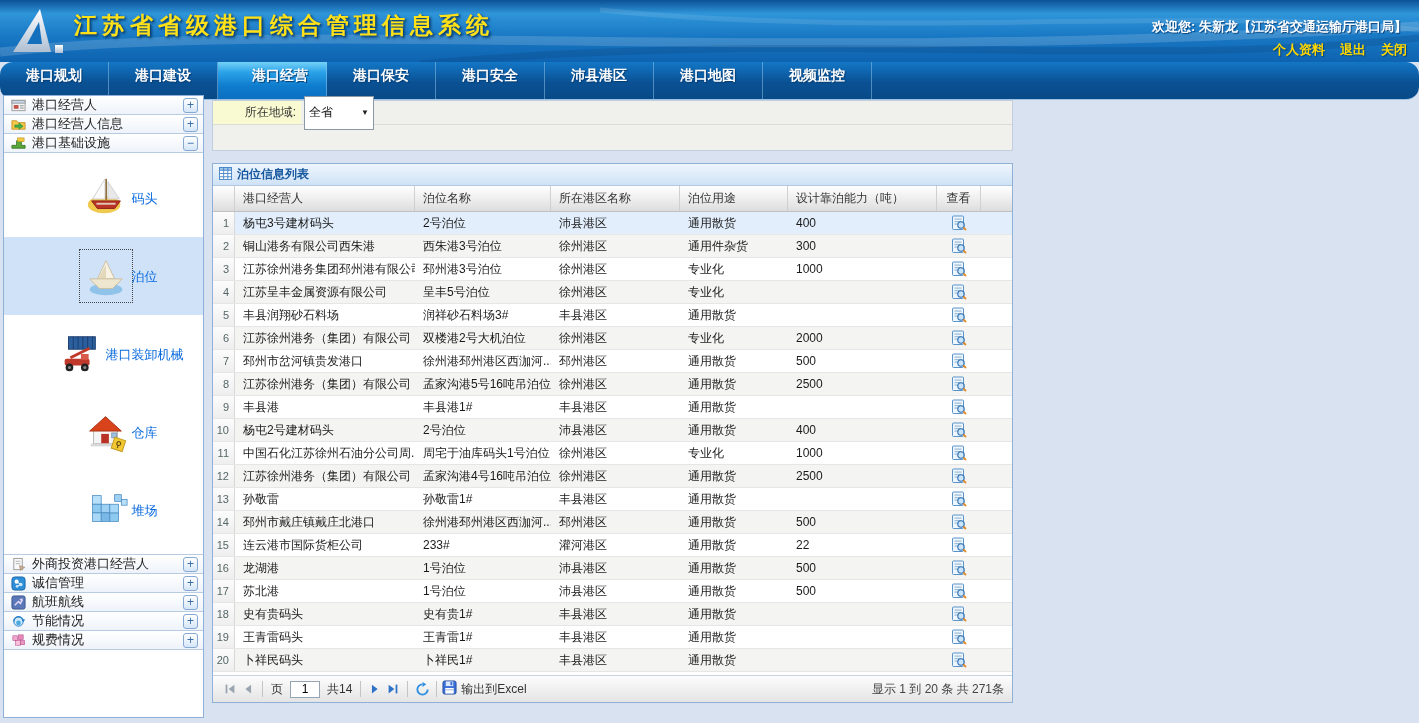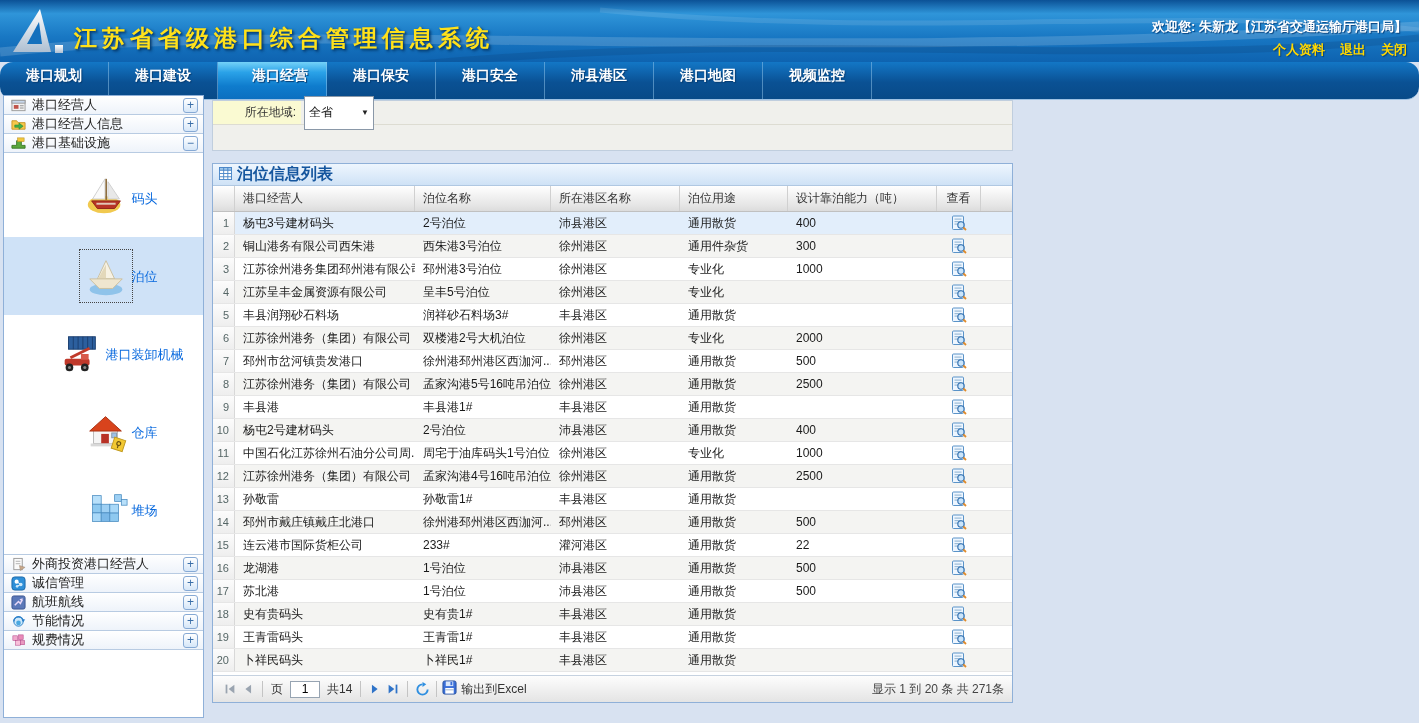--- a/index.html
+++ b/index.html
@@ -5,21 +5,21 @@
   * { margin:0; padding:0; box-sizing:border-box; }
   html,body { width:1419px; }
   body { font-family:"Liberation Sans","DejaVu Sans",sans-serif; }
   .screen { position:relative; width:1419px; height:723px; background:#d8e2f1; overflow:hidden; }
 
   
   .header { position:absolute; top:0; left:0; width:100%; height:62px;
     background:linear-gradient(180deg,#0b5196 0%,#2f95d9 22%,#1877c3 60%,#0e63b0 100%); }
   .header .waves { position:absolute; top:0; left:0; pointer-events:none; }
   .logo { position:absolute; left:10px; top:5px; }
-  .app-title { position:absolute; left:74px; top:23px; font-size:23px; font-weight:bold;
+  .app-title { position:absolute; left:74px; top:10px; font-size:23px; font-weight:bold;
     color:#ffe11a; letter-spacing:5px; text-shadow:1px 1px 2px #063b70, 2px 2px 3px rgba(4,40,80,.6); white-space:nowrap; }
   .welcome { position:absolute; right:12px; top:18px; color:#fff; font-weight:bold; font-size:13px;
     text-shadow:1px 1px 1px #06427e; white-space:nowrap; }
   .header-links { position:absolute; right:12px; top:41px; display:flex; gap:15px; }
   .header-link { color:#ffd800; font-weight:bold; font-size:13px; cursor:pointer; text-shadow:1px 1px 1px #06427e; }
 
   
   .nav { position:absolute; top:62px; left:0; width:100%; height:38px; display:flex;
     background:linear-gradient(180deg,#1377c6 0%,#0a5194 55%,#084a88 100%);
     border-bottom:1px solid #9fc2e4;border-radius:13px; }
@@ -65,21 +65,21 @@
   .btn { width:70px; height:20px; border:1px solid #0a5ca6; border-radius:3px; margin-left:9px;
     background:linear-gradient(180deg,#63c4f2 0%,#1e90d8 45%,#0e6cba 100%);
     color:#fff; font-size:13px; font-weight:bold; text-align:center; line-height:18px; cursor:pointer;
     text-shadow:0 1px 1px #084a80; }
 
   
   .list-panel { position:absolute; left:212px; top:163px; width:801px; height:540px;
     border:1px solid #8fb0d8; background:#fff; display:flex; flex-direction:column; }
   .panel-header { flex:0 0 22px; background:linear-gradient(180deg,#eef6fe,#cfe2f6);
     border-bottom:1px solid #b0c8e2; display:flex; align-items:center; gap:5px; padding:0 6px; }
-  .panel-title { font-size:16px; font-weight:bold; color:#15569e; }
+  .panel-title { font-size:12px; font-weight:bold; color:#15569e; }
 
   .grid-header { flex:0 0 26px; display:flex; background:linear-gradient(180deg,#ffffff,#e6e6e6 75%,#dcdcdc);
     border-bottom:1px solid #c0c0c0; }
   .gh-cell { font-size:12px; color:#333; display:flex; align-items:center; padding-left:8px;
     border-right:1px solid #d0d0d0; overflow:hidden; white-space:nowrap; }
   .col-num { width:22px; padding-left:0; }
   .col-op { width:180px; }
   .col-berth { width:136px; }
   .col-area { width:129px; }
   .col-usage { width:108px; }

